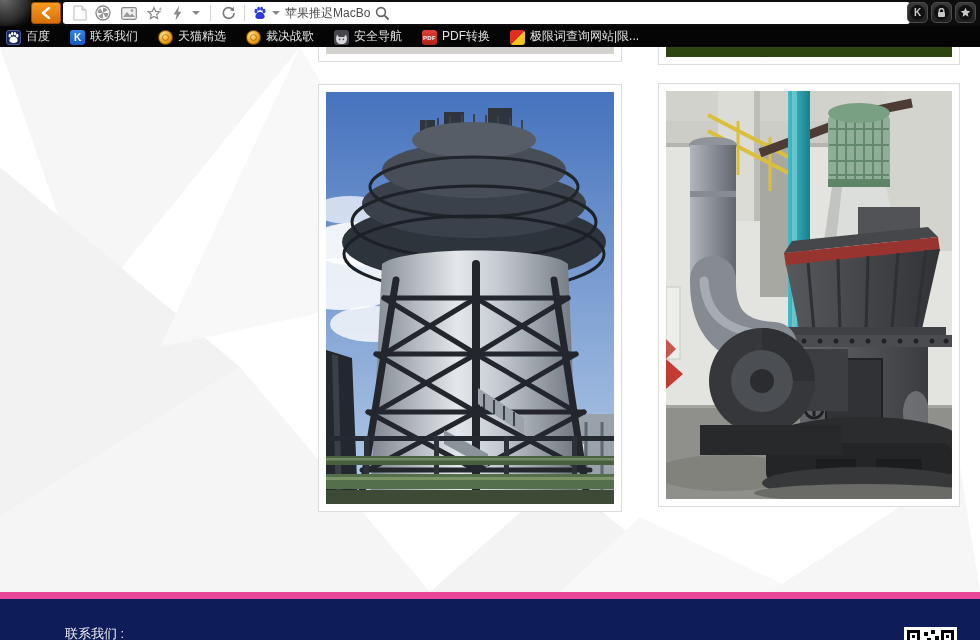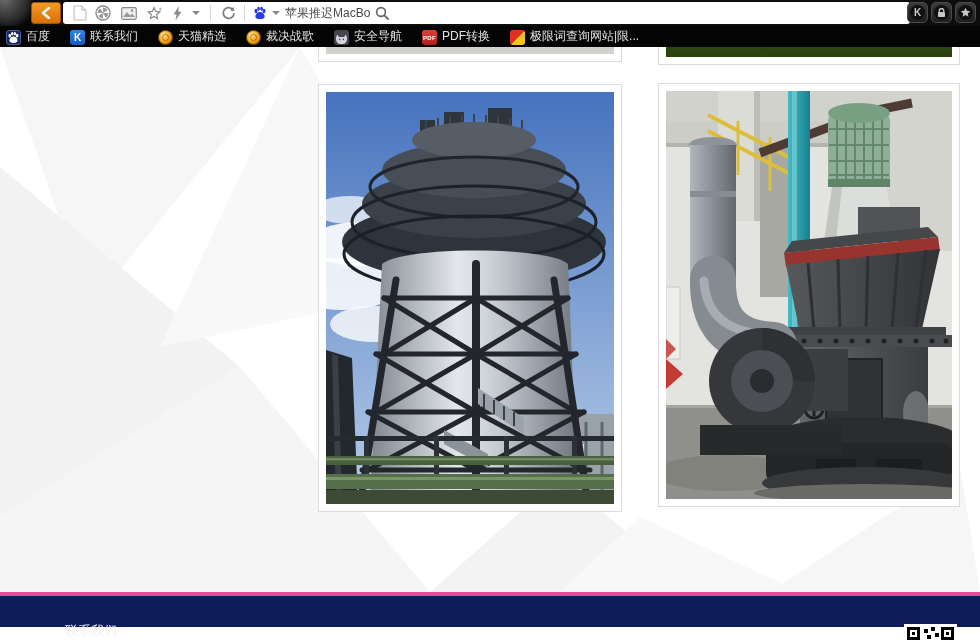--- a/index.html
+++ b/index.html
@@ -60,22 +60,22 @@
 
   .card-prev-l { left:318px; top:-185px; width:304px; height:200px; }
   .card-prev-r { left:658px; top:-182px; width:302px; height:200px; }
   .prev-ph-l { background:#d4d2ce; }
   .prev-ph-r { background:linear-gradient(#24350f,#3c5816 55%, #2c430f); }
 
   .card-main-l { left:318px; top:37px; width:304px; height:428px; }
   .card-main-r { left:658px; top:36px; width:302px; height:424px; }
 
   
-  .footer { position:absolute; left:0; top:592px; width:980px; height:35px;
-    background:#0e1c5a; border-top:4px solid #ec4899; }
+  .footer { position:absolute; left:0; top:592px; width:980px; height:48px;
+    background:#0e1c5a; border-top:7px solid #ec4899; }
   .contact { position:absolute; left:65px; top:26px; color:#f2f2f6; font-size:13px; }
   .qr { position:absolute; right:23px; top:28px; width:53px; height:53px; background:#fff; padding:3px; }
 </style>
 </head>
 <body>
 
 <div class="chrome">
   <div class="addr-row">
     <div class="corner-logo"></div>
 

